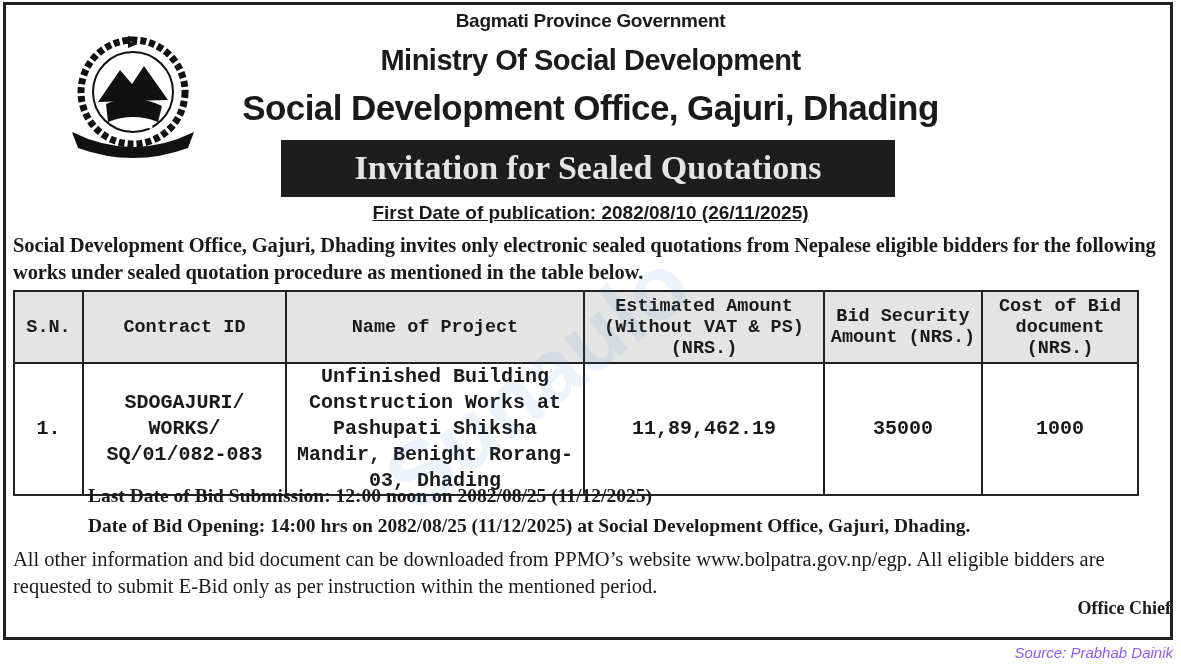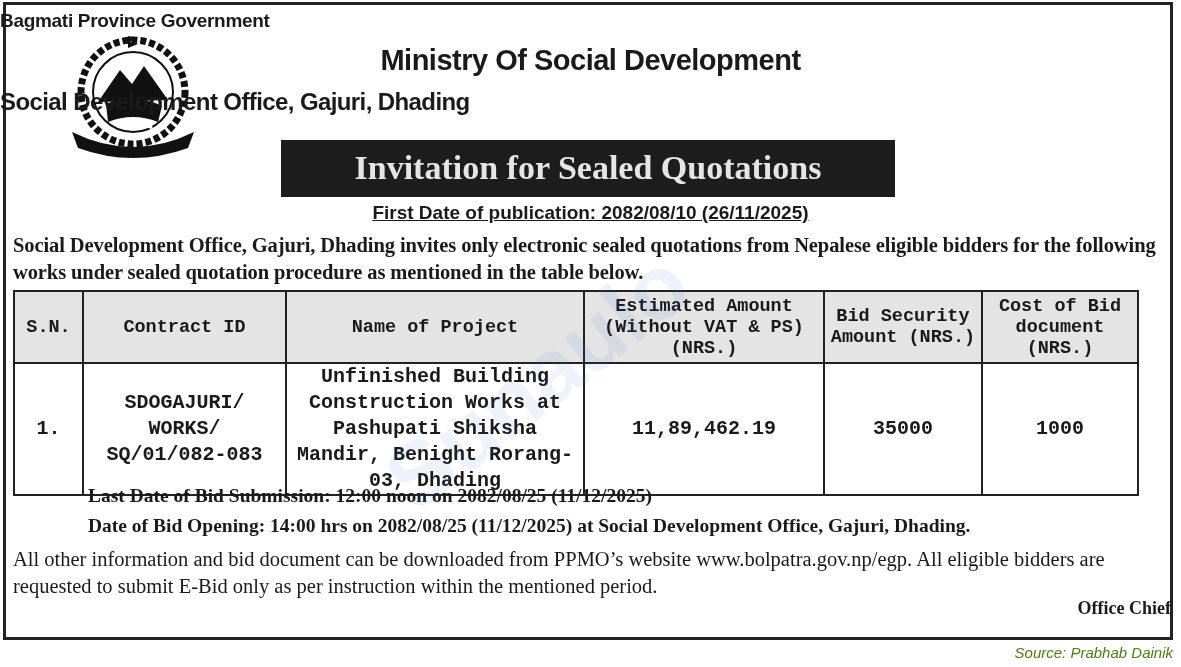--- a/index.html
+++ b/index.html
@@ -1,33 +1,33 @@
 <!DOCTYPE html>
 <html><head>
 <meta charset="utf-8">
 <style>
   html, body { margin:0; padding:0; background:#ffffff; }
   body { width:1181px; height:667px; position:relative; overflow:hidden; color:#1a1a1a; }
   .frame { position:absolute; left:3px; top:2px; width:1170px; height:638px; border:3px solid #222; box-sizing:border-box; background:#fff; }
   .emblem { position:absolute; left:62px; top:32px; width:142px; height:128px; }
-  .h-prov { position:absolute; left:0; width:1181px; top:10px; font-family:"Liberation Sans", sans-serif; font-weight:bold; font-size:19px; letter-spacing:-0.3px; }
+  .h-prov { position:absolute; left:0; width:1181px; top:10px; text-align:center; font-family:"Liberation Sans", sans-serif; font-weight:bold; font-size:19px; letter-spacing:-0.3px; }
   .h-min { position:absolute; left:0; width:1181px; top:44px; text-align:center; font-family:"Liberation Sans", sans-serif; font-weight:bold; font-size:29px; letter-spacing:-0.5px; }
-  .h-office { position:absolute; left:0; width:1181px; top:88px; font-family:"Liberation Sans", sans-serif; font-weight:bold; font-size:24px; letter-spacing:-0.6px; }
+  .h-office { position:absolute; left:0; width:1181px; top:88px; text-align:center; font-family:"Liberation Sans", sans-serif; font-weight:bold; font-size:35px; letter-spacing:-0.6px; }
   .banner { position:absolute; left:281px; top:140px; width:614px; height:57px; background:#1d1d1d; color:#e5e5e5; text-align:center; font-family:"Liberation Serif", serif; font-weight:bold; font-size:34px; line-height:55px; }
   .pubdate { position:absolute; left:0; width:1181px; top:202px; text-align:center; font-family:"Liberation Sans", sans-serif; font-weight:bold; font-size:19px; text-decoration:underline; }
   .intro { position:absolute; left:13px; top:232px; width:1160px; font-family:"Liberation Serif", serif; font-weight:bold; font-size:20.5px; line-height:27px; letter-spacing:-0.1px; }
   table.quot { position:absolute; left:13px; top:290px; width:1126px; border-collapse:collapse; font-family:Liberation Mono, monospace; font-weight:bold;border-radius:24px; }
   table.quot th, table.quot td { border:2px solid #222; text-align:center; vertical-align:middle; padding:0 4px; }
   table.quot th { background:#e4e4e4; font-size:18.5px; line-height:21px; height:70px; }
   table.quot td { font-size:20px; line-height:26px; height:110px; background:#fff; }
   .line1 { position:absolute; left:88px; top:485px; font-family:"Liberation Serif", serif; font-weight:bold; font-size:19.5px; }
   .line2 { position:absolute; left:88px; top:515px; font-family:"Liberation Serif", serif; font-weight:bold; font-size:19.5px; }
   .note { position:absolute; left:13px; top:546px; width:1160px; font-family:"Liberation Serif", serif; font-weight:normal; font-size:20.5px; line-height:27px; }
   .sign { position:absolute; right:10px; top:598px; font-family:"Liberation Serif", serif; font-weight:bold; font-size:18px; }
-  .source { position:absolute; right:8px; top:644px; font-family:"Liberation Sans", sans-serif; font-style:italic; font-size:15px; color:#4d7c0f;text-align:right; }
+  .source { position:absolute; right:8px; top:644px; font-family:"Liberation Sans", sans-serif; font-style:italic; font-size:15px; color:#8b5cf6;text-align:right; }
   .wm { position:absolute; left:360px; top:330px; font-family:"Liberation Sans", sans-serif; font-weight:bold; font-size:90px; color:rgba(70,110,200,0.09); transform:rotate(-38deg); pointer-events:none; }
 </style>
 </head>
 <body>
 
 <div class="frame"></div>
 
 <svg class="emblem" viewBox="0 0 142 128">
   <g fill="none" stroke="#111" stroke-width="2">
     <circle cx="71" cy="60" r="52" stroke-dasharray="6 3" stroke-width="7"></circle>

